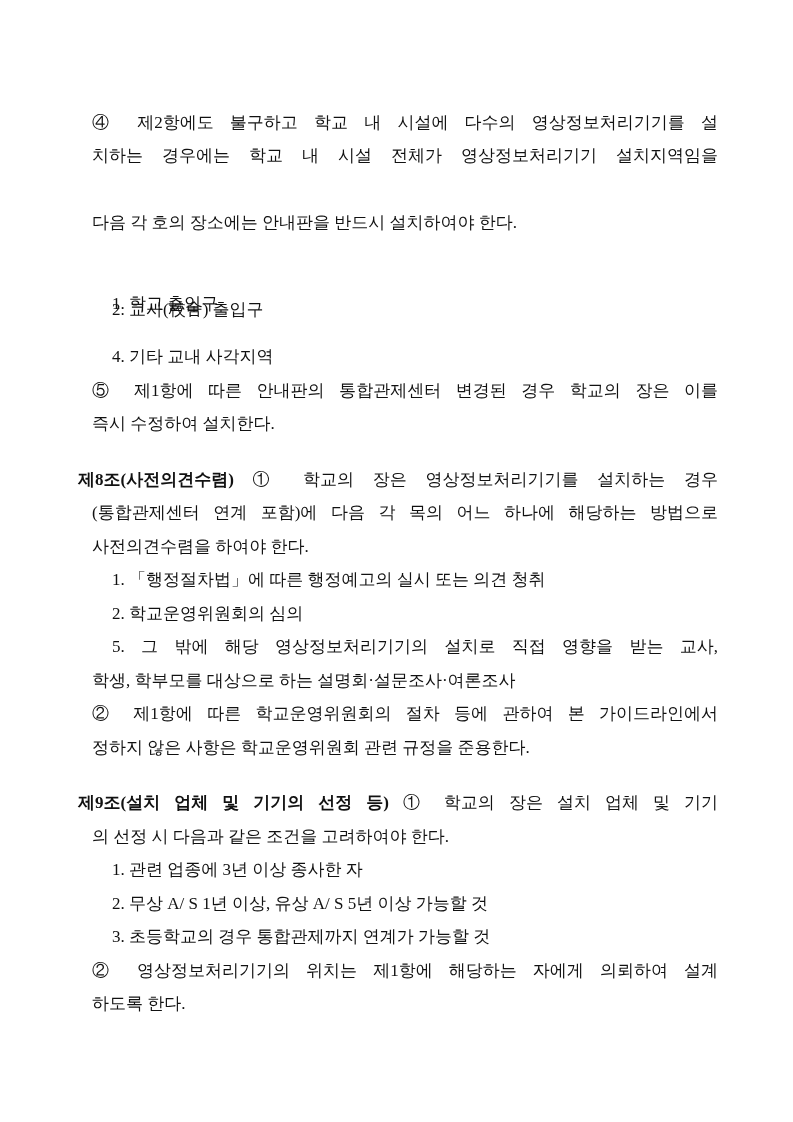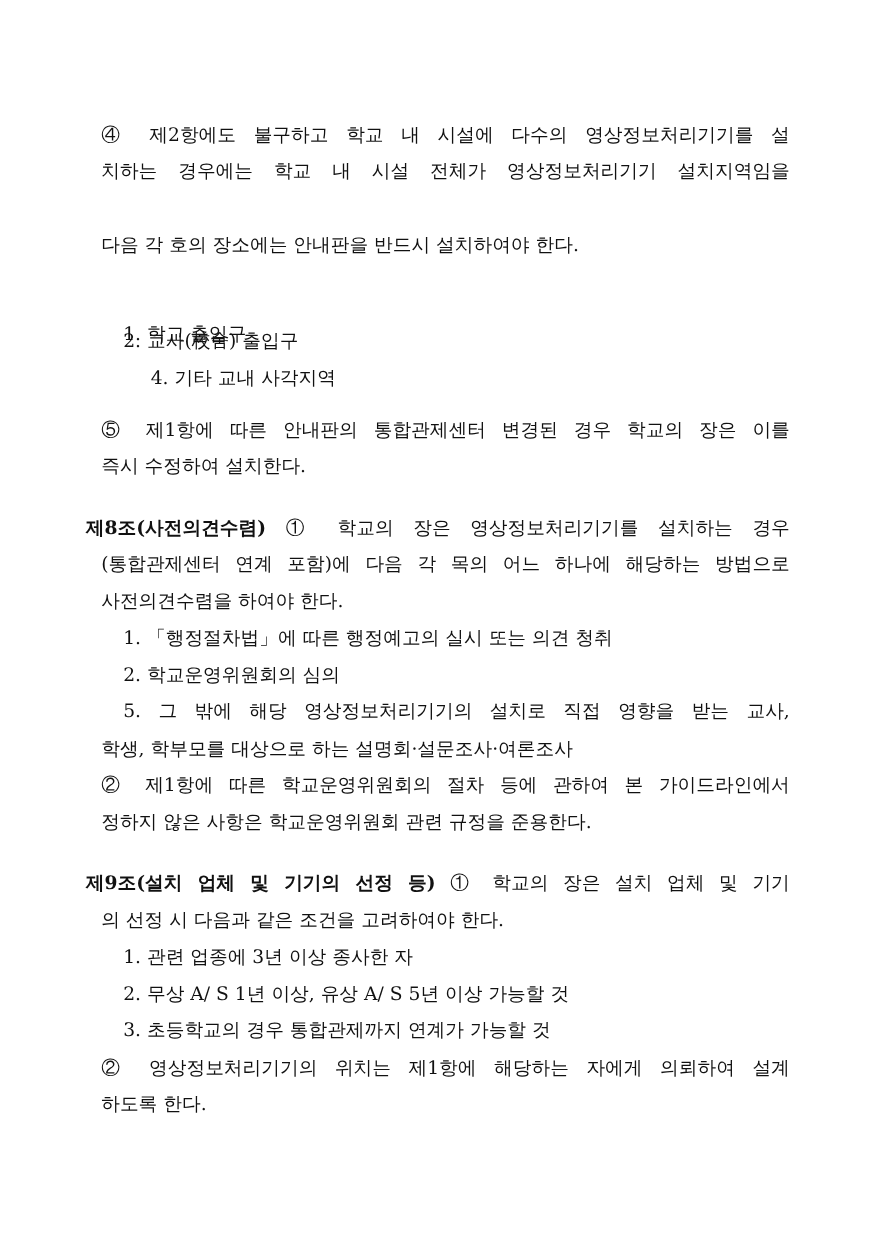--- a/index.html
+++ b/index.html
@@ -1,21 +1,21 @@
 <!DOCTYPE html>
 <html><head>
 <meta charset="utf-8">
 <style>
   html, body { margin: 0; padding: 0; background: #ffffff; }
   body {
     width: 793px; height: 1122px; position: relative; overflow: hidden;
     font-family: "DejaVu Serif", "Liberation Serif", serif;
     color: #111111;
   }
-  .page { position: absolute; left: 0; top: 0; width: 793px; height: 1122px; }
+  .page { position: absolute; left: 0; top: 0; width: 793px; height: 1122px; font-family: Liberation Serif, serif; }
   .line {
     position: absolute;
     font-size: 17px;
     line-height: 24px;
     white-space: nowrap;
     text-align: justify;
     text-align-last: justify;
     letter-spacing: 0px;
   }
   .line.last { text-align-last: left; }
@@ -25,21 +25,21 @@
 <body>
 
 <div class="page">
 
   <div class="line" style="left:92px; top:111px; width:626px;">④ 제2항에도 불구하고 학교 내 시설에 다수의 영상정보처리기기를 설</div>
   <div class="line" style="left:92px; top:144px; width:626px;">치하는 경우에는 학교 내 시설 전체가 영상정보처리기기 설치지역임을</div>
   <div class="line last" style="left:92px; top:211px;">다음 각 호의 장소에는 안내판을 반드시 설치하여야 한다.</div>
 
   <div class="line last" style="left:112px; top:245px;margin-top:47px;">1. 학교 출입구</div>
   <div class="line last" style="left:112px; top:278px;margin-top:20px;">2. 교사(校舍) 출입구</div>
-  <div class="line last" style="left:112px; top:332px;margin-left:25px;">4. 기타 교내 사각지역</div>
+  <div class="line last" style="left:112px; top:345px;">4. 기타 교내 사각지역</div>
 
   <div class="line" style="left:92px; top:379px; width:626px;">⑤ 제1항에 따른 안내판의 통합관제센터 변경된 경우 학교의 장은 이를</div>
   <div class="line last" style="left:92px; top:412px;">즉시 수정하여 설치한다.</div>
 
   <div class="line" style="left:78px; top:468px; width:640px;">
     <span class="bold">제8조(사전의견수렴)</span><span> ① 학교의 장은 영상정보처리기기를 설치하는 경우</span>
   </div>
   <div class="line" style="left:92px; top:501px; width:626px;">(통합관제센터 연계 포함)에 다음 각 목의 어느 하나에 해당하는 방법으로</div>
   <div class="line last" style="left:92px; top:535px;">사전의견수렴을 하여야 한다.</div>
 

